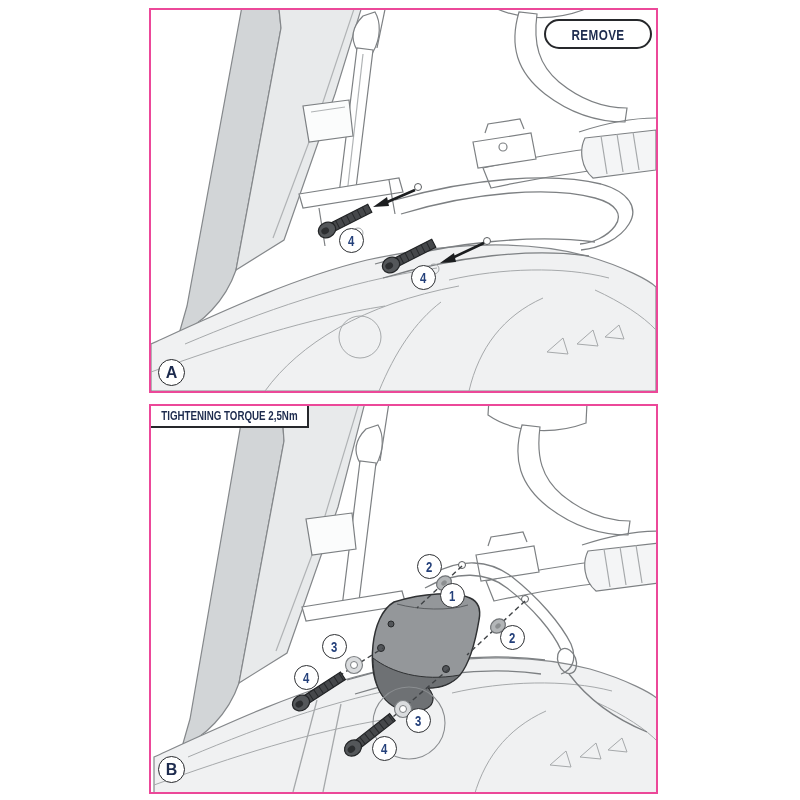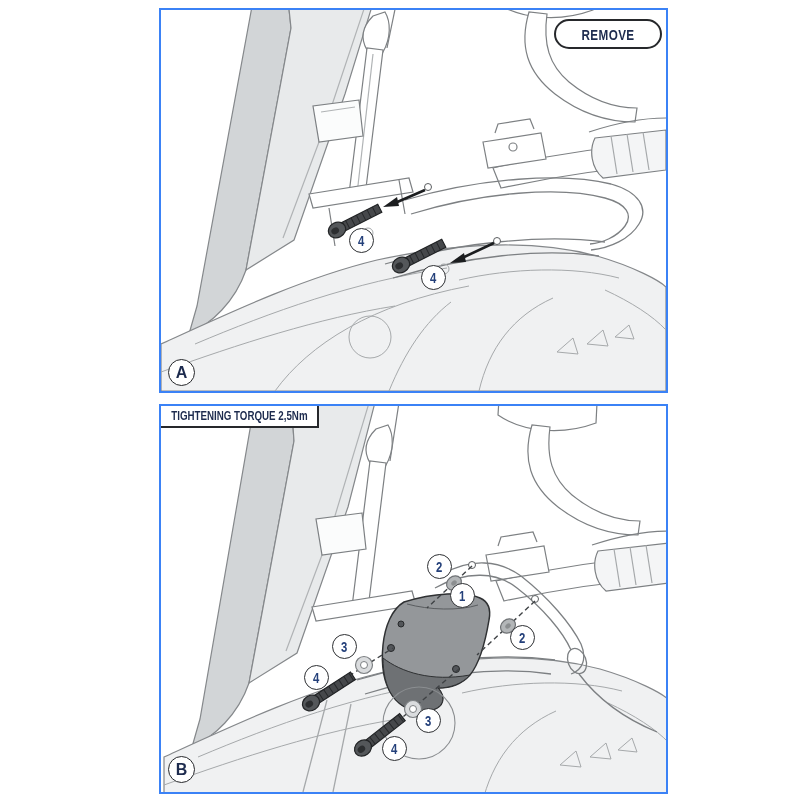--- a/index.html
+++ b/index.html
@@ -1,18 +1,18 @@
 <!DOCTYPE html>
 <html><head>
 <meta charset="utf-8">
 <style>
   html,body{margin:0;padding:0;background:#ffffff;}
   .canvas{position:relative;width:800px;height:800px;background:#ffffff;overflow:hidden;
           font-family:"Liberation Sans", sans-serif;}
-  .panel{position:absolute;left:159px;width:509px;border:2px solid #3b82f6;background:#ffffff;
+  .panel{position:absolute;left:149px;width:509px;border:2px solid #ec4899;background:#ffffff;
          box-sizing:border-box;overflow:hidden;}
   .panel-a{top:8px;height:385px;}
   .panel-b{top:404px;height:390px;}
   .panel svg{position:absolute;left:0;top:0;width:100%;height:100%;}
   .cond{display:inline-block;transform:scaleX(.78);transform-origin:center;white-space:nowrap;}
   .pill{position:absolute;left:393px;top:9px;width:104px;height:26px;border:2px solid #26282b;
         border-radius:15px;background:#ffffff;display:flex;align-items:center;justify-content:center;
         font-weight:700;font-size:15px;color:#1d2b4e;letter-spacing:.5px;}
   .torque-box{position:absolute;left:-2px;top:-2px;width:160px;height:24px;border:2px solid #26282b;
         background:#ffffff;display:flex;align-items:center;justify-content:center;box-sizing:border-box;

